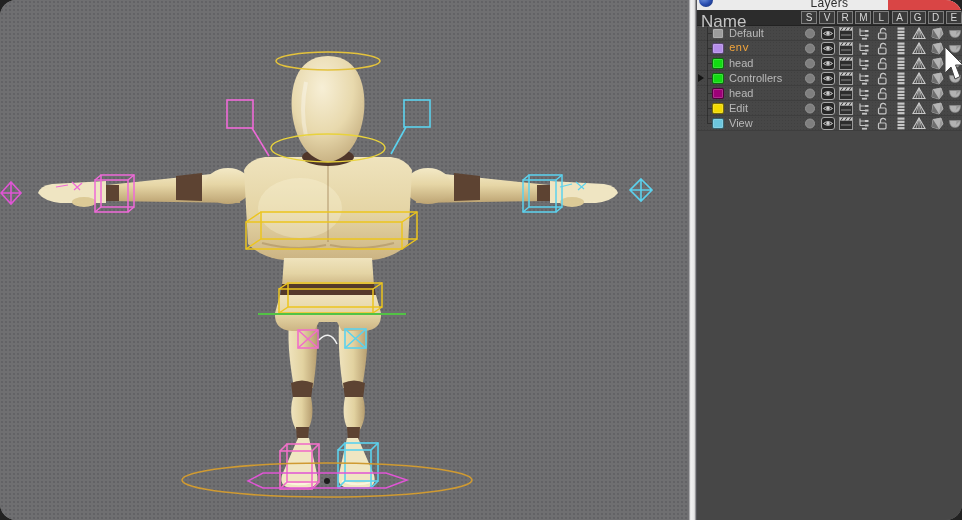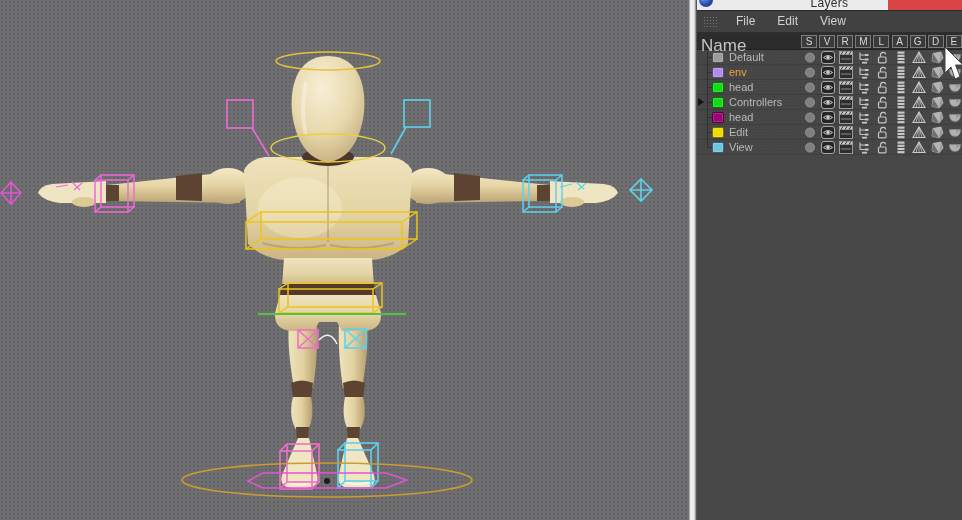--- a/index.html
+++ b/index.html
@@ -1,17 +1,17 @@
 <!DOCTYPE html>
 <html><head>
 <meta charset="utf-8">
 <style>
   * { margin:0; padding:0; box-sizing:border-box; }
   body { font-family:"Liberation Sans", sans-serif; background:#222; }
-  .stage { position:relative; width:962px; height:520px; overflow:hidden; background:#6f6f71; }
+  .stage { position:relative; width:962px; height:520px; overflow:hidden; background:#6f6f71;border-radius:16px; }
 
   
   .viewport {
     position:absolute; left:0; top:0; width:690px; height:520px;
     background-color:#6f6f71;
     background-image:radial-gradient(rgba(35,35,40,0.16) 1px, transparent 1px);
     background-size:4px 4px;
   }
   .viewport svg { position:absolute; left:0; top:0; }
 
@@ -51,21 +51,21 @@
   .tree-vline { position:absolute; left:10px; top:1px; width:1px; height:97px; background:#303030; }
 
   .layer-row { position:relative; height:15px; border-bottom:1px solid rgba(0,0,0,0.12); }
   .tree-branch { position:absolute; left:10px; top:7px; width:6px; height:1px; background:#303030; }
   .expand-arrow { position:absolute; left:1px; top:3px; width:0; height:0; display:none;
     border-left:6px solid #141414; border-top:4px solid transparent; border-bottom:4px solid transparent; }
   .layer-row.expandable .expand-arrow { display:block; }
   .swatch { position:absolute; left:15px; top:2px; width:12px; height:11px; border-radius:2px;
     border:1px solid rgba(0,0,0,0.5); box-shadow:inset 0 0 0 1px rgba(255,255,255,0.18); }
   .layer-label { position:absolute; left:32px; top:1px; font-size:11px; color:#b9b9b9; }
-  .layer-row.selected .layer-label { color:#f0a43c; }
+  .layer-row.selected .layer-label { color:#f0a43c;font-family:Liberation Mono, monospace; }
 
   .cell { position:absolute; top:1px; width:14px; height:13px; }
   .cell svg { width:14px; height:13px; display:block; }
   .c0{left:106px}.c1{left:124px}.c2{left:142px}.c3{left:160px}.c4{left:178px}
   .c5{left:197px}.c6{left:215px}.c7{left:233px}.c8{left:251px}
 
   .cursor { position:absolute; left:247px; top:47px; width:20px; height:34px; z-index:50; }
 </style>
 </head>
 <body>
@@ -226,28 +226,20 @@
   <div class="splitter"></div>
 
   <div class="panel">
 
     <div class="titlebar">
       <div class="app-icon"></div>
       <div class="title-text">Layers</div>
       <div class="close-btn"></div>
     </div>
 
-    <div class="menubar">
-      <div class="grip"></div>
-      <div id="menu-items" style="display:flex;">
-          <span class="menu-item">File</span>
-          <span class="menu-item">Edit</span>
-          <span class="menu-item">View</span>
-        </div>
-    </div>
 
     <div class="header-row">
       <span class="name-label">Name</span>
       <span id="flag-cols"><span class="col-cell" style="left: 104px;">S</span><span class="col-cell" style="left: 122.1px;">V</span><span class="col-cell" style="left: 140.2px;">R</span><span class="col-cell" style="left: 158.3px;">M</span><span class="col-cell" style="left: 176.4px;">L</span><span class="col-cell" style="left: 194.5px;">A</span><span class="col-cell" style="left: 212.6px;">G</span><span class="col-cell" style="left: 230.7px;">D</span><span class="col-cell" style="left: 248.8px;">E</span></span>
     </div>
 
     <div class="rows" id="rows">
       <div class="tree-vline"></div>
     <div class="layer-row">
     <span class="tree-branch"></span>

